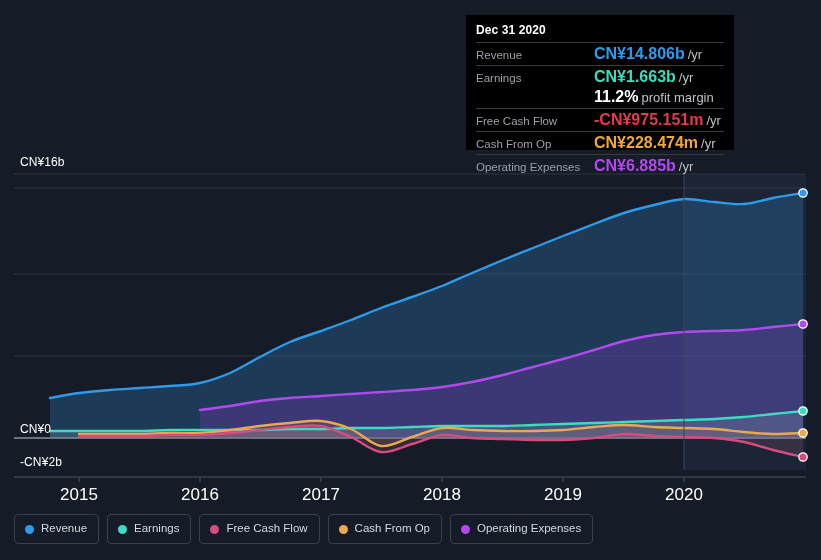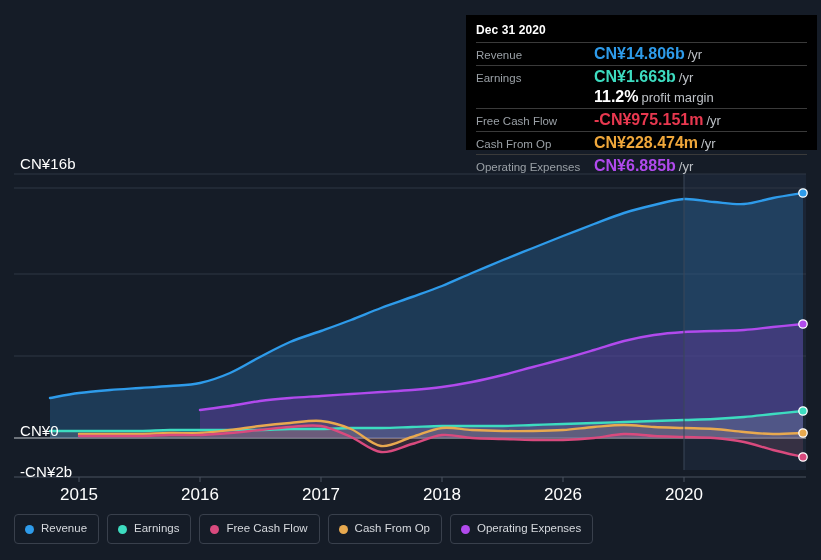--- a/index.html
+++ b/index.html
@@ -25,38 +25,38 @@
   .chart-wrap {
     position: absolute;
     left: 0; top: 0;
     width: 821px; height: 505px;
   }
   .chart-svg { position: absolute; left: 0; top: 0; }
 
   
   .axis-label {
     position: absolute;
-    font-size: 15px;
+    font-size: 12px;
     color: #ffffff;
     white-space: nowrap;
     letter-spacing: .1px;
   }
   .x-label {
     position: absolute;
     font-size: 17px;
     color: #ffffff;
     transform: translateX(-50%);
     white-space: nowrap;
   }
 
   
   .tooltip {
     position: absolute;
     left: 466px; top: 15px;
-    width: 351px; height: 135px;
+    width: 268px; height: 135px;
     background: #000000;
     box-sizing: border-box;
     padding: 8px 10px 6px 10px;
     font-size: 11.5px;
   }
   .tt-title {
     color: #ffffff;
     font-weight: bold;
     font-size: 12px;
     padding-bottom: 5px;
@@ -143,28 +143,28 @@
         <circle cx="803" cy="324" r="4.2" fill="#b14aed" stroke="#ffffff" stroke-width="1.3"></circle>
         <circle cx="803" cy="411" r="4.2" fill="#3ddcc0" stroke="#ffffff" stroke-width="1.3"></circle>
         <circle cx="803" cy="433" r="4.2" fill="#e8a94f" stroke="#ffffff" stroke-width="1.3"></circle>
         <circle cx="803" cy="457" r="4.2" fill="#d94a7e" stroke="#ffffff" stroke-width="1.3"></circle>
       </svg>
   </div>
 
   <div id="y-labels">
       <div class="axis-label" style="left: 20px; top: 155px;">CN¥16b</div>
       <div class="axis-label" style="left: 20px; top: 422px;">CN¥0</div>
-      <div class="axis-label" style="left: 20px; top: 455px; margin-top: 8px;">-CN¥2b</div>
+      <div class="axis-label" style="left: 20px; top: 455px;">-CN¥2b</div>
     </div>
   <div id="x-labels">
       <div class="x-label" style="left: 79px; top: 485px;">2015</div>
       <div class="x-label" style="left: 200px; top: 485px;">2016</div>
       <div class="x-label" style="left: 321px; top: 485px;">2017</div>
       <div class="x-label" style="left: 442px; top: 485px;">2018</div>
-      <div class="x-label" style="left: 563px; top: 485px;">2026</div>
+      <div class="x-label" style="left: 563px; top: 485px;">2019</div>
       <div class="x-label" style="left: 684px; top: 485px;">2020</div>
     </div>
 
   <div class="tooltip">
     <div class="tt-title">Dec 31 2020</div>
     <div id="tt-rows">
         <div class="tt-row">
           <div class="tt-key">Revenue</div>
           <div class="tt-val" style="color: rgb(46, 155, 234);">CN¥14.806b</div>
           <span class="tt-unit">/yr</span>

